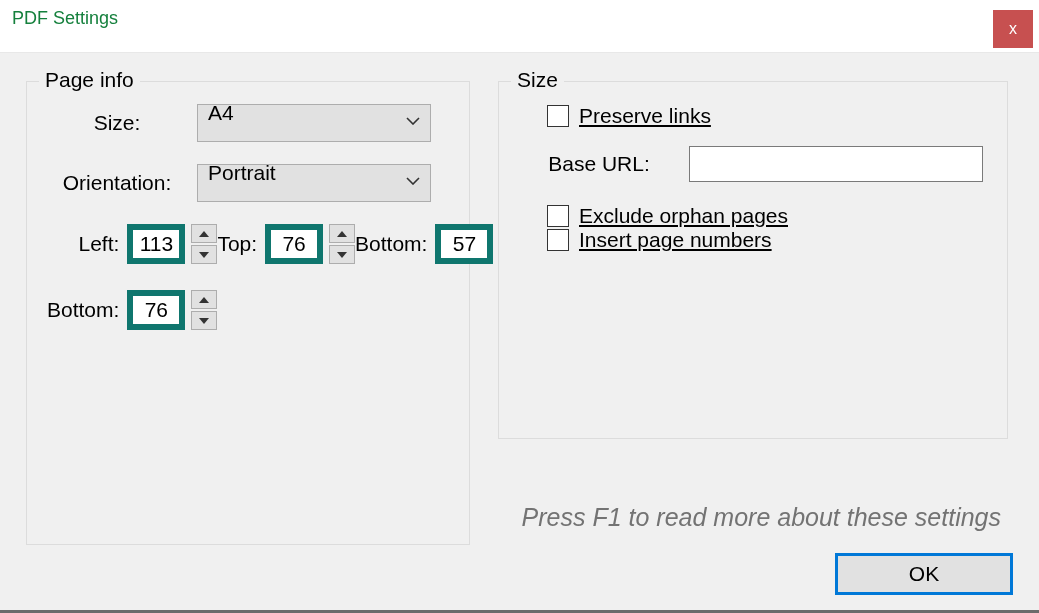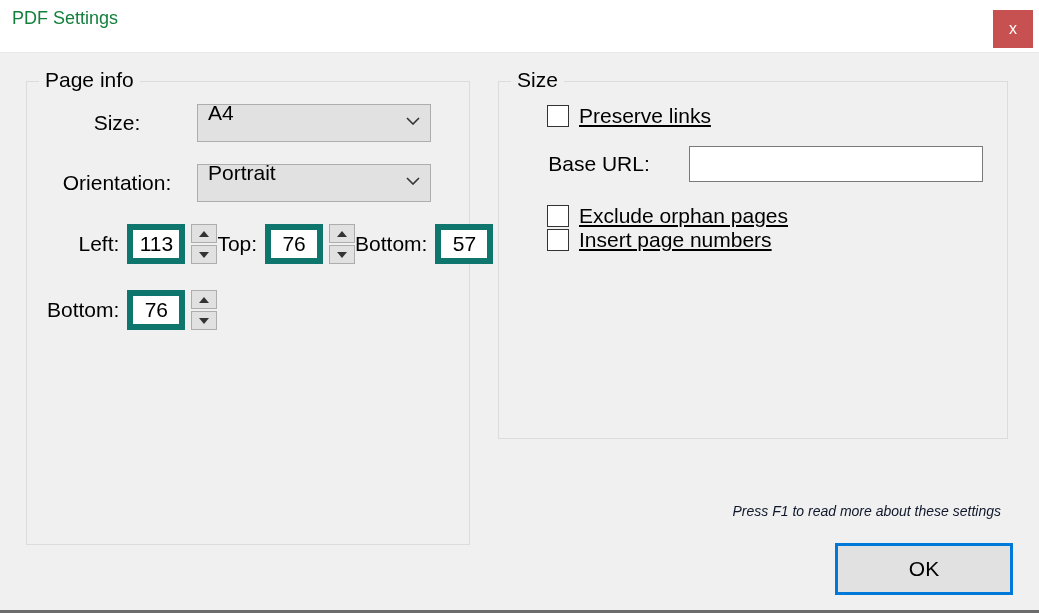--- a/index.html
+++ b/index.html
@@ -168,36 +168,36 @@
     padding: 0 6px;
     font-size: 21px;
     outline: none;
   }
 
   
   .hint {
     position: absolute;
     right: 38px;
     top: 450px;
-    color: #0f172a;
-    font-size: 14px;
+    color: #737373;
+    font-size: 25px;
     font-style: italic;
   }
 
   
   .buttons {
     position: absolute;
     right: 26px;
     bottom: 18px;
     display: flex;
     gap: 16px;
   }
   .btn {
     width: 178px;
-    height: 52px;
+    height: 42px;
     background: #e1e1e1;
     border: 1px solid #adadad;
     display: flex;
     align-items: center; justify-content: center;
     font-size: 21px;
     cursor: pointer;
   }
   .btn.primary {
     border: 3px solid #0078d7;
   }

